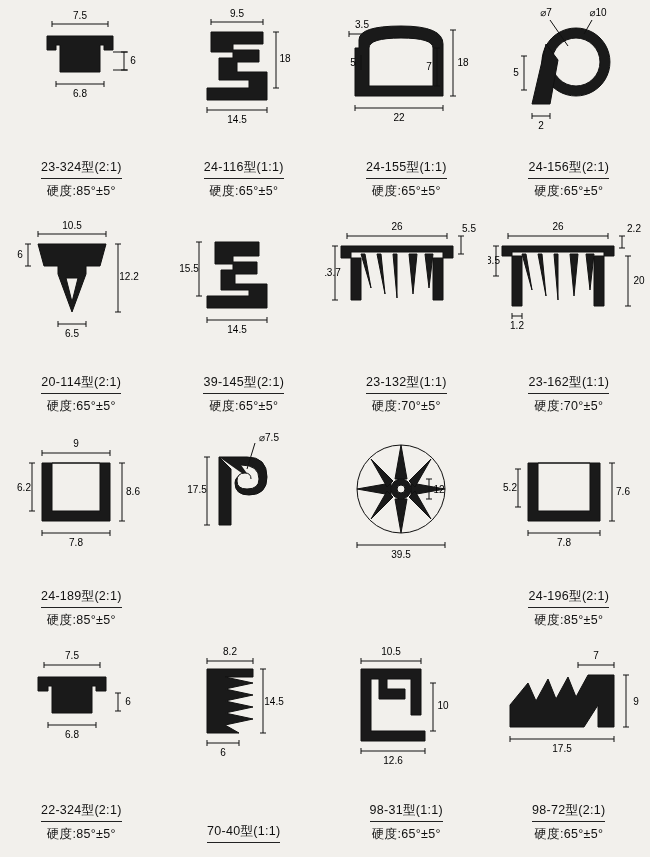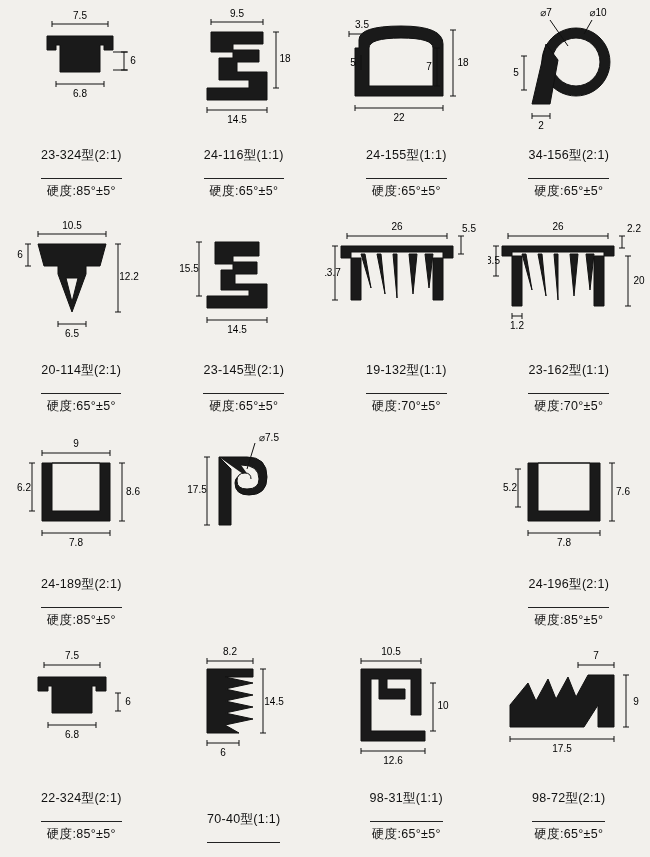--- a/index.html
+++ b/index.html
@@ -32,21 +32,21 @@
   .figure svg{position:absolute;left:0;top:0;}
   .caption{
     position:absolute;
     bottom:14px;
     left:0;right:0;
     text-align:center;
   }
   .code{
     font-size:12.5px;
     letter-spacing:.3px;
-    padding-bottom:14px;
+    padding-bottom:2px;
     display:inline-block;
     border-bottom:1px solid #222;
     white-space:nowrap;
   }
   .hard{
     font-size:12.5px;
     letter-spacing:.3px;
     margin-top:4px;
     white-space:nowrap;
   }
@@ -159,21 +159,21 @@
           <line x1="44" y1="116" x2="62" y2="116"></line>
           <path d="M44 113 L44 119 M62 113 L62 119"></path>
         </g>
         <text x="58" y="16" font-size="10" text-anchor="middle">⌀7</text>
         <text x="110" y="16" font-size="10" text-anchor="middle">⌀10</text>
         <text x="28" y="76" font-size="10" text-anchor="middle">5</text>
         <text x="53" y="129" font-size="10" text-anchor="middle">2</text>
       </svg>
     </div>
     <div class="caption">
-      <div class="code">34-156型(2:1)</div>
+      <div class="code">24-156型(2:1)</div>
       <div class="hard">硬度:65°±5°</div>
     </div>
   </div>
 
   <div class="cell">
     <div class="figure">
       <svg width="162" height="140" viewBox="0 0 162 140">
         <g stroke="#111" fill="none" stroke-width="1">
           <line x1="38" y1="20" x2="106" y2="20"></line>
           <path d="M38 17 L38 23 M106 17 L106 23"></path>
@@ -206,21 +206,21 @@
           <line x1="36" y1="28" x2="36" y2="82"></line>
           <path d="M33 28 L39 28 M33 82 L39 82"></path>
           <line x1="44" y1="106" x2="104" y2="106"></line>
           <path d="M44 103 L44 109 M104 103 L104 109"></path>
         </g>
         <text x="26" y="58" font-size="10" text-anchor="middle">15.5</text>
         <text x="74" y="119" font-size="10" text-anchor="middle">14.5</text>
       </svg>
     </div>
     <div class="caption">
-      <div class="code">23-145型(2:1)</div>
+      <div class="code">39-145型(2:1)</div>
       <div class="hard">硬度:65°±5°</div>
     </div>
   </div>
 
   <div class="cell">
     <div class="figure">
       <svg width="162" height="140" viewBox="0 0 162 140">
         <g stroke="#111" fill="none" stroke-width="1">
           <line x1="22" y1="22" x2="122" y2="22"></line>
           <path d="M22 19 L22 25 M122 19 L122 25"></path>
@@ -232,21 +232,21 @@
           <path d="M133 22 L139 22 M133 40 L139 40"></path>
           <line x1="10" y1="32" x2="10" y2="86"></line>
           <path d="M7 32 L13 32 M7 86 L13 86"></path>
         </g>
         <text x="72" y="16" font-size="10" text-anchor="middle">26</text>
         <text x="144" y="18" font-size="10" text-anchor="middle">5.5</text>
         <text x="6" y="62" font-size="10" text-anchor="middle">13.7</text>
       </svg>
     </div>
     <div class="caption">
-      <div class="code">19-132型(1:1)</div>
+      <div class="code">23-132型(1:1)</div>
       <div class="hard">硬度:70°±5°</div>
     </div>
   </div>
 
   <div class="cell">
     <div class="figure">
       <svg width="162" height="140" viewBox="0 0 162 140">
         <g stroke="#111" fill="none" stroke-width="1">
           <line x1="20" y1="22" x2="120" y2="22"></line>
           <path d="M20 19 L20 25 M120 19 L120 25"></path>
@@ -312,20 +312,37 @@
           <line x1="44" y1="28" x2="44" y2="96"></line>
           <path d="M41 28 L47 28 M41 96 L47 96"></path>
         </g>
         <text x="106" y="12" font-size="10" text-anchor="middle">⌀7.5</text>
         <text x="34" y="64" font-size="10" text-anchor="middle">17.5</text>
       </svg>
     </div>
   </div>
 
   <div class="cell">
+    <div class="figure">
+      <svg width="162" height="140" viewBox="0 0 162 140">
+        <g stroke="#111" fill="none" stroke-width="1">
+          <circle cx="76" cy="60" r="44" fill="none" stroke="#111"></circle>
+          <circle cx="76" cy="60" r="10" fill="#1a1a1a"></circle>
+          <circle cx="76" cy="60" r="4" fill="#f2f0ec"></circle>
+          <path d="M76 16 L82 50 L70 50 Z M76 104 L82 70 L70 70 Z M32 60 L66 66 L66 54 Z M120 60 L86 66 L86 54 Z" fill="#1a1a1a"></path>
+          <path d="M46 30 L68 52 L62 58 Z M106 30 L84 52 L90 58 Z M46 90 L68 68 L62 62 Z M106 90 L84 68 L90 62 Z" fill="#1a1a1a"></path>
+          <line x1="104" y1="50" x2="104" y2="70"></line>
+          <path d="M101 50 L107 50 M101 70 L107 70"></path>
+          <line x1="32" y1="116" x2="120" y2="116"></line>
+          <path d="M32 113 L32 119 M120 113 L120 119"></path>
+        </g>
+        <text x="114" y="64" font-size="10" text-anchor="middle">12</text>
+        <text x="76" y="129" font-size="10" text-anchor="middle">39.5</text>
+      </svg>
+    </div>
   </div>
 
   <div class="cell">
     <div class="figure">
       <svg width="162" height="140" viewBox="0 0 162 140">
         <g stroke="#111" fill="none" stroke-width="1">
           <path d="M40 34 L112 34 L112 92 L40 92 Z M50 34 L50 82 L102 82 L102 34 Z" fill="#1a1a1a" fill-rule="evenodd"></path>
           <line x1="30" y1="40" x2="30" y2="78"></line>
           <path d="M27 40 L33 40 M27 78 L33 78"></path>
           <line x1="124" y1="34" x2="124" y2="92"></line>

